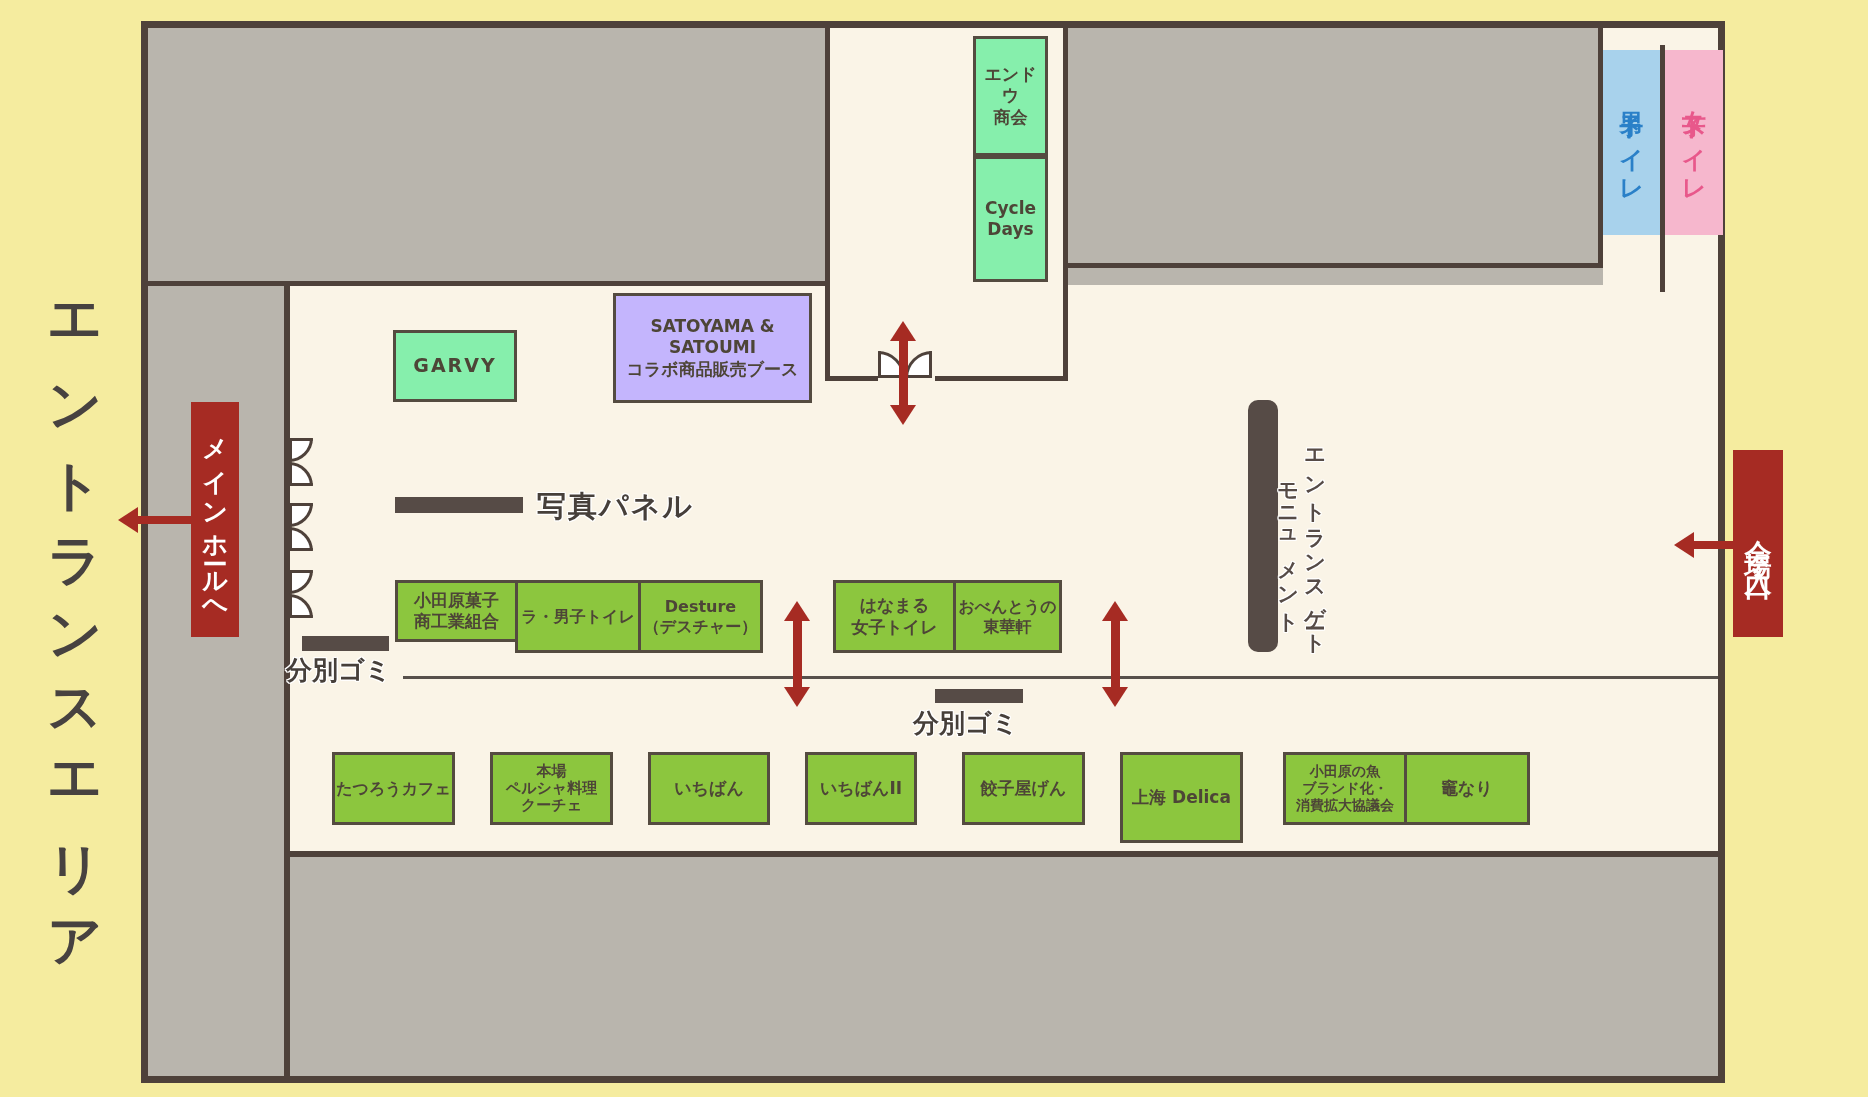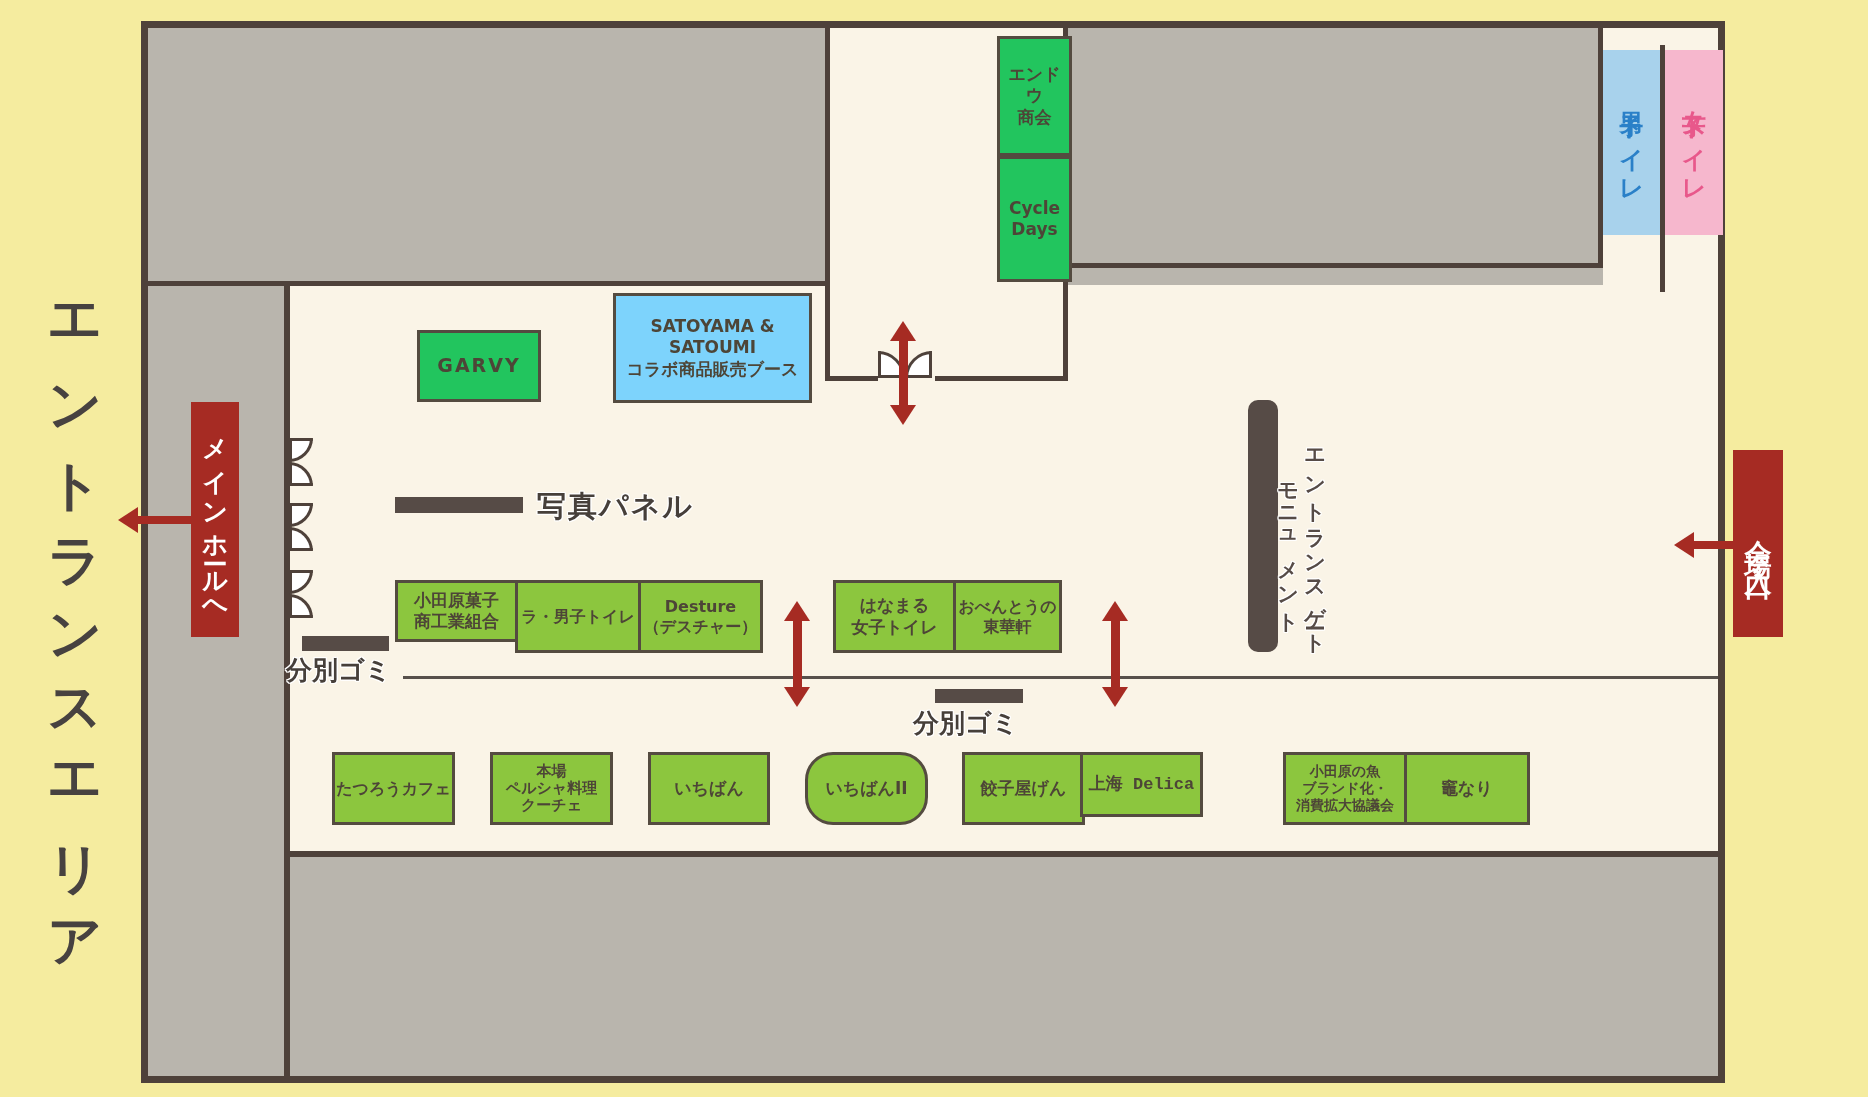--- a/index.html
+++ b/index.html
@@ -11,22 +11,22 @@
   .frame{left:141px;top:21px;width:1570px;height:1048px;border:7px solid #4e413a;background:transparent;z-index:6;}
   .gray{background:#b9b5ad;}
   .floor{background:#faf4e7;}
   .wall{background:#4e413a;z-index:5;}
   .thinline{background:#57504b;z-index:4;}
 
   
   .booth{display:flex;align-items:center;justify-content:center;text-align:center;
          border:3px solid #544b40;box-sizing:border-box;white-space:pre-line;
          font-weight:bold;color:#4d4537;z-index:7;line-height:1.25;}
-  .yellow{background:#22c55e;margin-left:24px;}
-  .salmon{background:#7dd3fc;}
+  .yellow{background:#86efac;}
+  .salmon{background:#c4b5fd;}
   .greenb{background:#8cc63e;}
 
   
   .maplabel{font-weight:bold;color:#463f3a;z-index:8;
             text-shadow:1px 0 #fff,-1px 0 #fff,0 1px #fff,0 -1px #fff,1px 1px #fff,-1px -1px #fff,1px -1px #fff,-1px 1px #fff;}
   .bar{background:#564b46;z-index:7;}
   .badge{background:#a62b23;color:#fff;font-weight:bold;writing-mode:vertical-rl;
          display:flex;align-items:center;justify-content:center;z-index:9;}
   .title-v{writing-mode:vertical-rl;font-weight:bold;color:#474240;z-index:3;}
 
@@ -134,21 +134,21 @@
 
   <div class="abs monument" style="left:1248px;top:400px;width:30px;height:252px;"></div>
   <div class="abs mon-text" style="left:1301px;top:436px;font-size:21px;">エントランスゲート</div>
   <div class="abs mon-text" style="left:1274px;top:468px;font-size:21px;">モニュメント</div>
 
   <div class="abs booth greenb" style="left:332px;top:752px;width:123px;height:73px;font-size:16px;">たつろうカフェ</div>
   <div class="abs booth greenb" style="left:490px;top:752px;width:123px;height:73px;font-size:15px;line-height:1.15;">本場
 ペルシャ料理
 クーチェ</div>
   <div class="abs booth greenb" style="left:648px;top:752px;width:122px;height:73px;font-size:17px;">いちばん</div>
-  <div class="abs booth greenb" style="left:805px;top:752px;width:123px;height:73px;font-size:17px;border-radius:28px;">いちばんII</div>
+  <div class="abs booth greenb" style="left:805px;top:752px;width:112px;height:73px;font-size:17px;">いちばんII</div>
   <div class="abs booth greenb" style="left:962px;top:752px;width:123px;height:73px;font-size:17px;">餃子屋げん</div>
-  <div class="abs booth greenb" style="left:1080px;top:752px;width:123px;height:65px;font-size:17px;font-family:Liberation Mono, monospace;">上海 Delica</div>
+  <div class="abs booth greenb" style="left:1120px;top:752px;width:123px;height:91px;font-size:17px;">上海 Delica</div>
   <div class="abs booth greenb" style="left:1283px;top:752px;width:124px;height:73px;font-size:14px;line-height:1.2;">小田原の魚
 ブランド化・
 消費拡大協議会</div>
   <div class="abs booth greenb" style="left:1404px;top:752px;width:126px;height:73px;font-size:17px;">竈なり</div>
 
 </div>
 
 </body></html>

